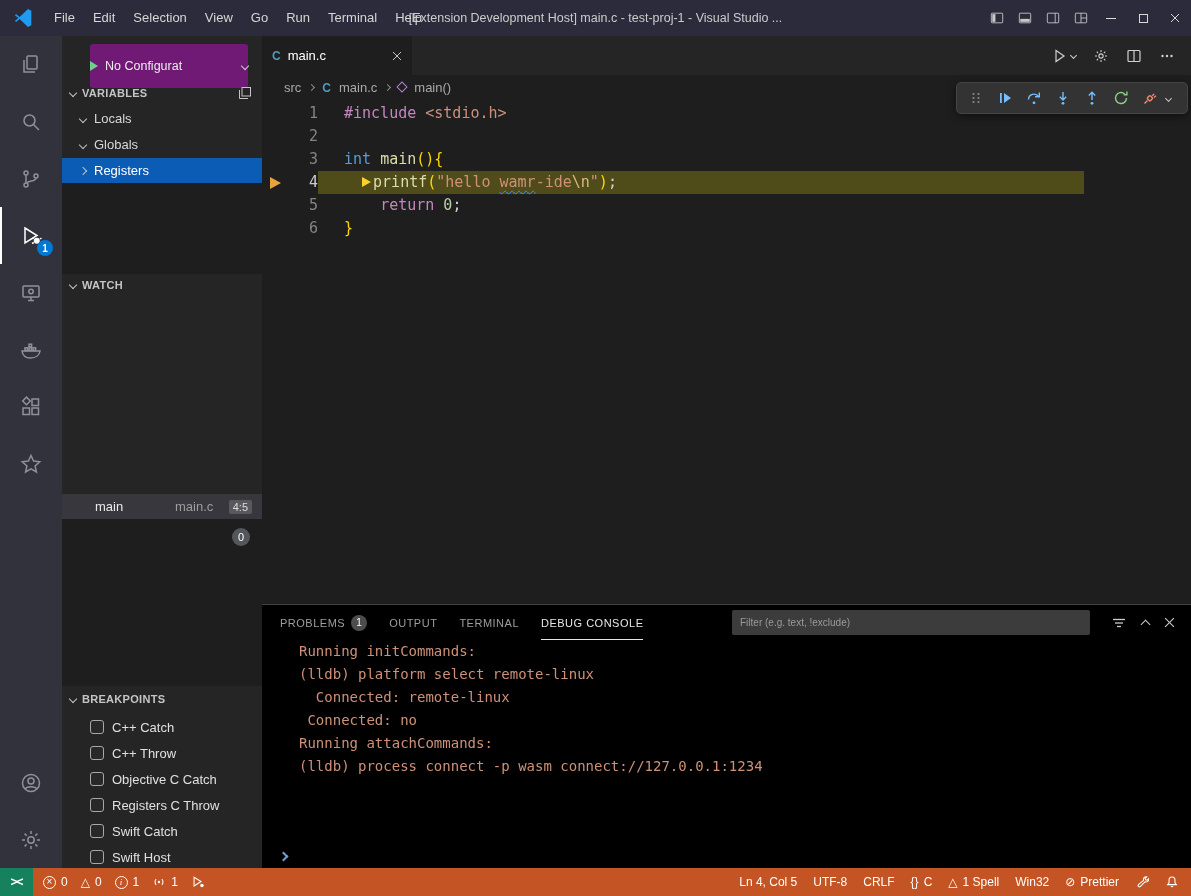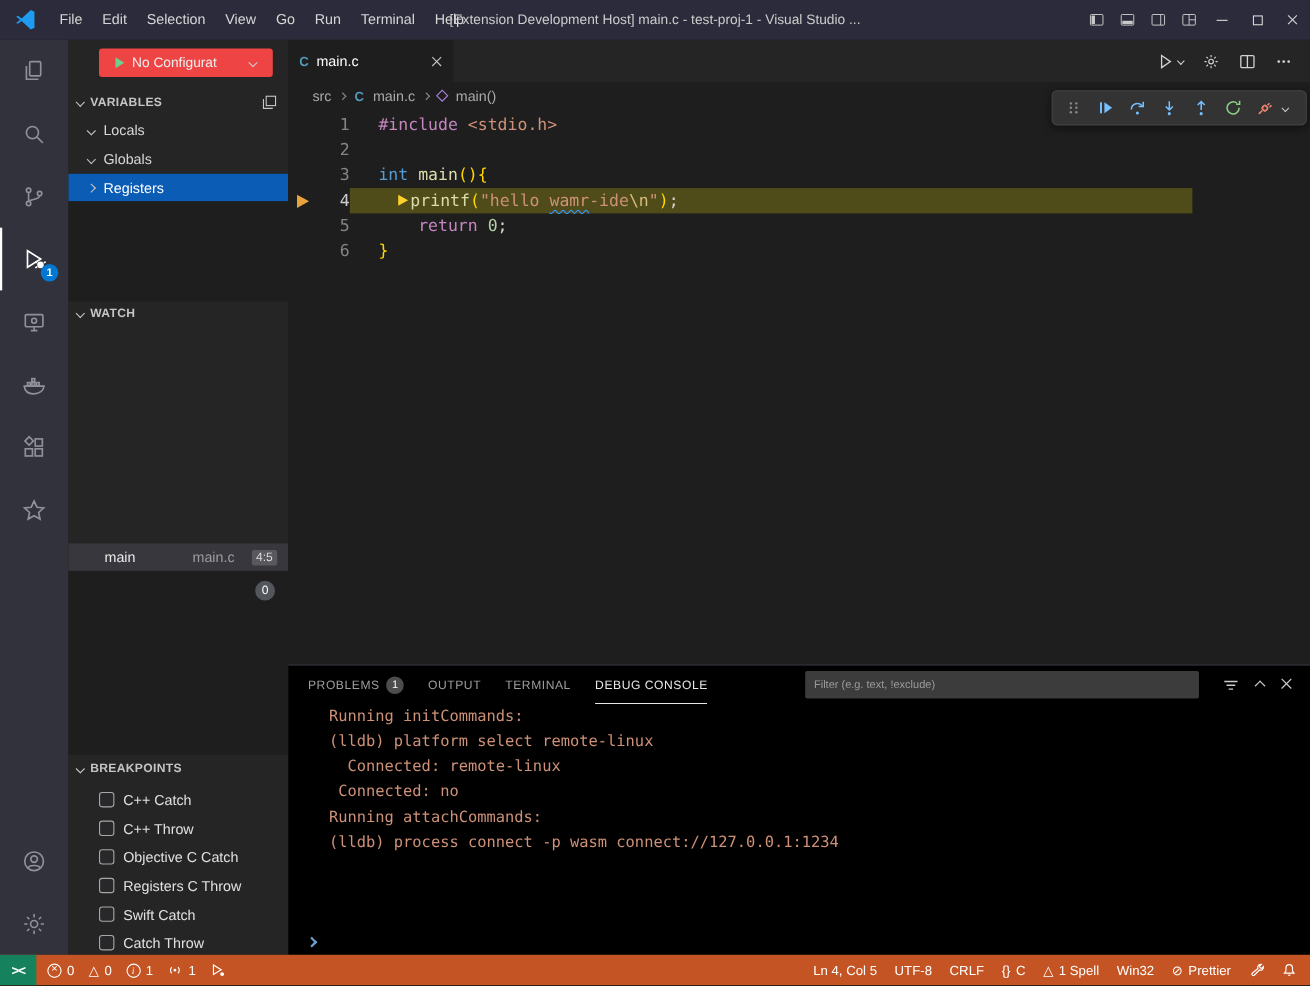--- a/index.html
+++ b/index.html
@@ -22,21 +22,21 @@
   
   .activitybar{position:absolute;left:0;top:36px;width:62px;height:832px;background:#32323c;display:flex;flex-direction:column;z-index:10}
   .ab-item{position:relative;height:57px;display:flex;align-items:center;justify-content:center;color:#8f919a;cursor:pointer}
   .ab-item.active{color:#ffffff;border-left:2px solid #ffffff}
   .ab-bottom{margin-top:auto}
   .ab-badge{position:absolute;right:9px;bottom:8px;min-width:16px;height:16px;border-radius:50%;background:#0078d4;color:#fff;font-size:10px;display:flex;align-items:center;justify-content:center;font-weight:bold}
   .icon24{width:24px;height:24px;display:block}
 
   
   .sidebar{position:absolute;left:62px;top:36px;width:200px;height:832px;background:#252526;z-index:5;overflow:hidden}
-  .launch-row{position:absolute;left:28px;top:8px;width:158px;height:26px;background:#ef4444;border-radius:3px;display:flex;align-items:center;gap:7px;padding:0 15px;cursor:pointer}
+  .launch-row{position:absolute;left:28px;top:8px;width:158px;height:44px;background:#701a75;border-radius:3px;display:flex;align-items:center;gap:7px;padding:0 0;cursor:pointer}
   .play-tri{width:0;height:0;border-left:8px solid #6fcf8e;border-top:5px solid transparent;border-bottom:5px solid transparent}
   .launch-label{font-size:12.5px;color:#ededed;white-space:nowrap;overflow:hidden;flex:1}
   .chev{display:inline-block;width:6px;height:6px;border-right:1.4px solid currentColor;border-bottom:1.4px solid currentColor}
   .chev.down{transform:rotate(45deg)}
   .chev.right{transform:rotate(-45deg)}
   .chev.up{transform:rotate(-135deg)}
   .sec-h{position:absolute;left:0;width:200px;height:22px;display:flex;align-items:center;gap:6px;padding-left:8px;font-size:11px;font-weight:bold;letter-spacing:.3px;color:#c5c5c5;cursor:pointer}
   .sec-h .hint{font-size:10px;font-weight:bold;color:#9a9a9a;margin-left:2px;letter-spacing:0}
   .tree-row{position:absolute;left:0;width:200px;height:25px;display:flex;align-items:center;gap:8px;padding-left:18px;font-size:13px;color:#d7d7d7;cursor:pointer}
   .tree-row .chev{color:#c0c0c0}
@@ -309,21 +309,21 @@
         <div class="bp-row">
           <span class="bp-check"></span>
           <span>Registers C Throw</span>
         </div>
         <div class="bp-row">
           <span class="bp-check"></span>
           <span>Swift Catch</span>
         </div>
         <div class="bp-row">
           <span class="bp-check"></span>
-          <span>Catch Throw</span>
+          <span>Swift Host</span>
         </div>
       </div>
   </aside>
 
   <main class="main">
     <div class="tabbar">
       <div class="tab">
         <span class="c-icon"></span>
         <span>main.c</span>
         <span class="tab-close">

